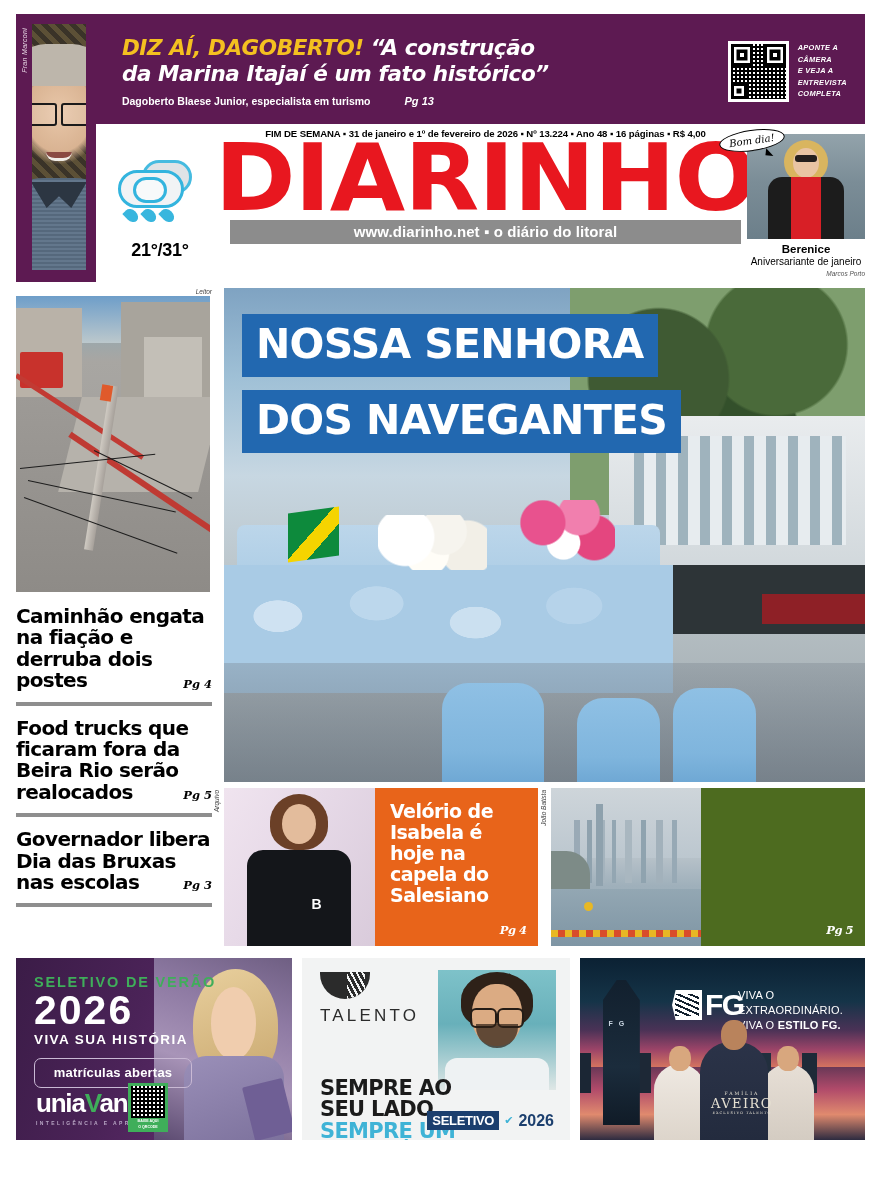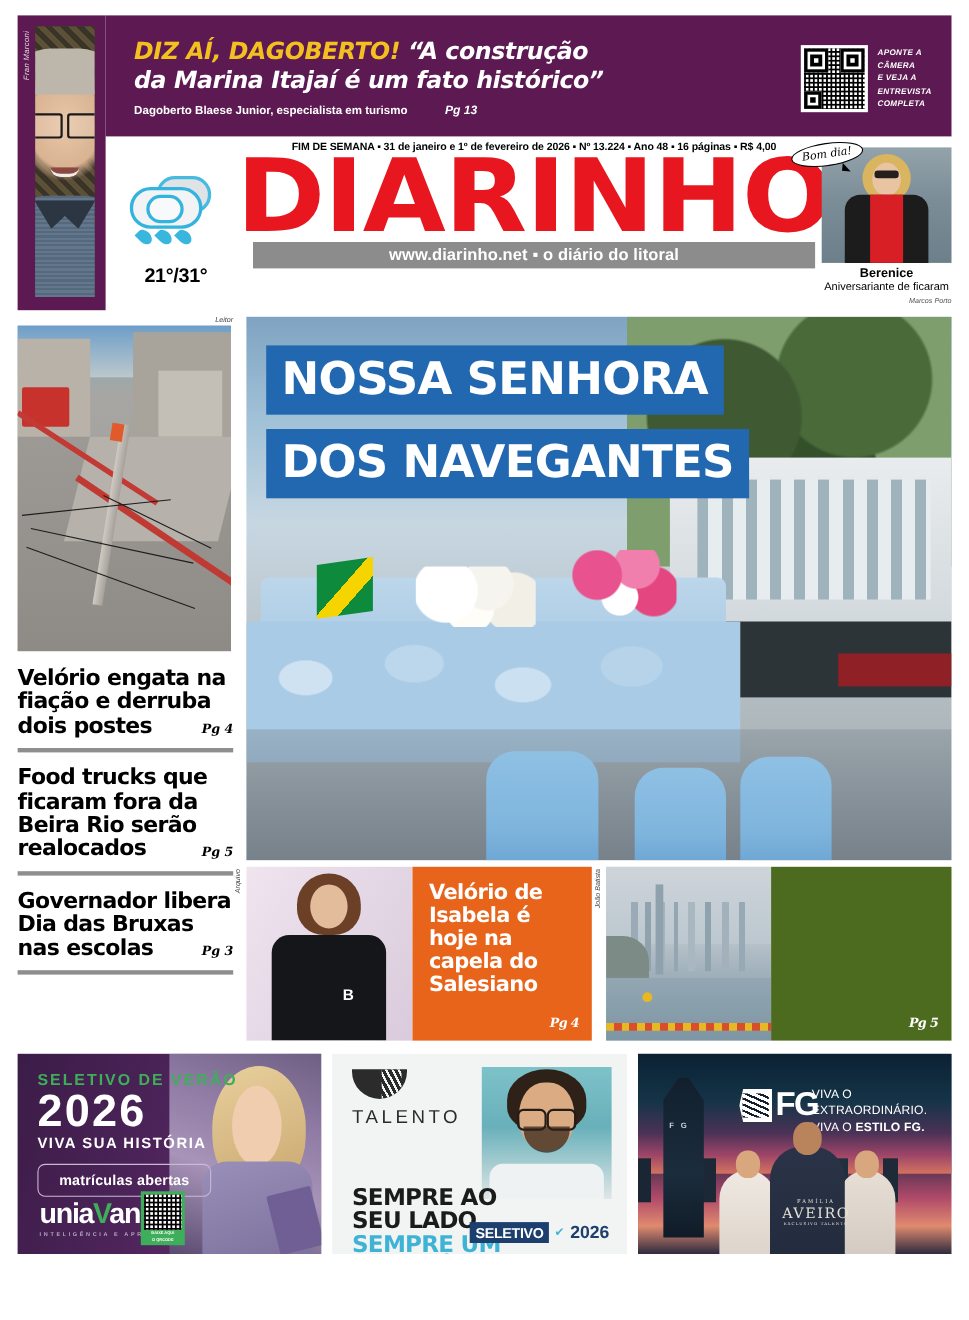--- a/index.html
+++ b/index.html
@@ -645,21 +645,21 @@
         <div class="mast-right">
           <div class="bubble">Bom dia!</div>
           <div class="ber-photo">
             <div class="ber-hair"></div>
               <div class="ber-face"></div>
               <div class="ber-sun"></div>
             <div class="ber-body"></div>
               <div class="ber-dress"></div>
           </div>
           <div class="ber-name">Berenice</div>
-          <div class="ber-sub">Aniversariante de ficaram</div>
+          <div class="ber-sub">Aniversariante de janeiro</div>
           <div class="ber-credit">Marcos Porto</div>
         </div>
 
       </div>
     </div>
   </div>
 
   <div class="body-row">
 
     <div class="left-col">
@@ -676,21 +676,21 @@
           <div class="tp-redline2"></div>
         <div class="tp-pole"></div>
           <div class="tp-pole-tip"></div>
         <div class="tp-wire" style="left:6%;top:62%;width:78%;transform:rotate(12deg)"></div>
         <div class="tp-wire" style="left:4%;top:68%;width:84%;transform:rotate(20deg)"></div>
         <div class="tp-wire" style="left:2%;top:58%;width:70%;transform:rotate(-6deg)"></div>
         <div class="tp-wire" style="left:40%;top:52%;width:56%;transform:rotate(26deg)"></div>
       </div>
 
       <div class="hl-block first">
-        <div class="hl-text">Velório engata na fiação e derruba dois postes</div>
+        <div class="hl-text">Caminhão engata na fiação e derruba dois postes</div>
         <div class="hl-pg">Pg 4</div>
       </div>
       <div class="hl-rule"></div>
 
       <div class="hl-block">
         <div class="hl-text">Food trucks que ficaram fora da Beira Rio serão realocados</div>
         <div class="hl-pg">Pg 5</div>
       </div>
       <div class="hl-rule"></div>
 

